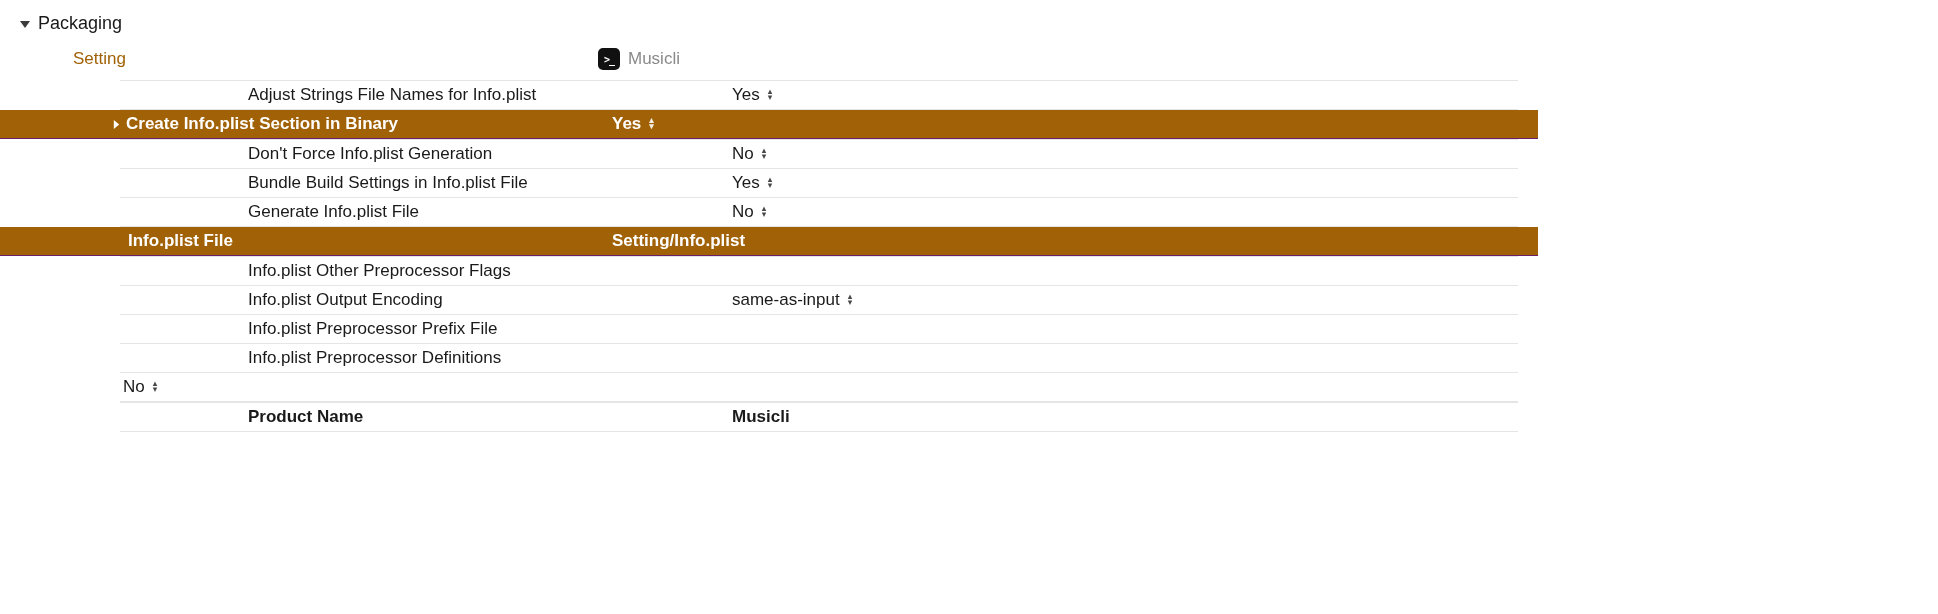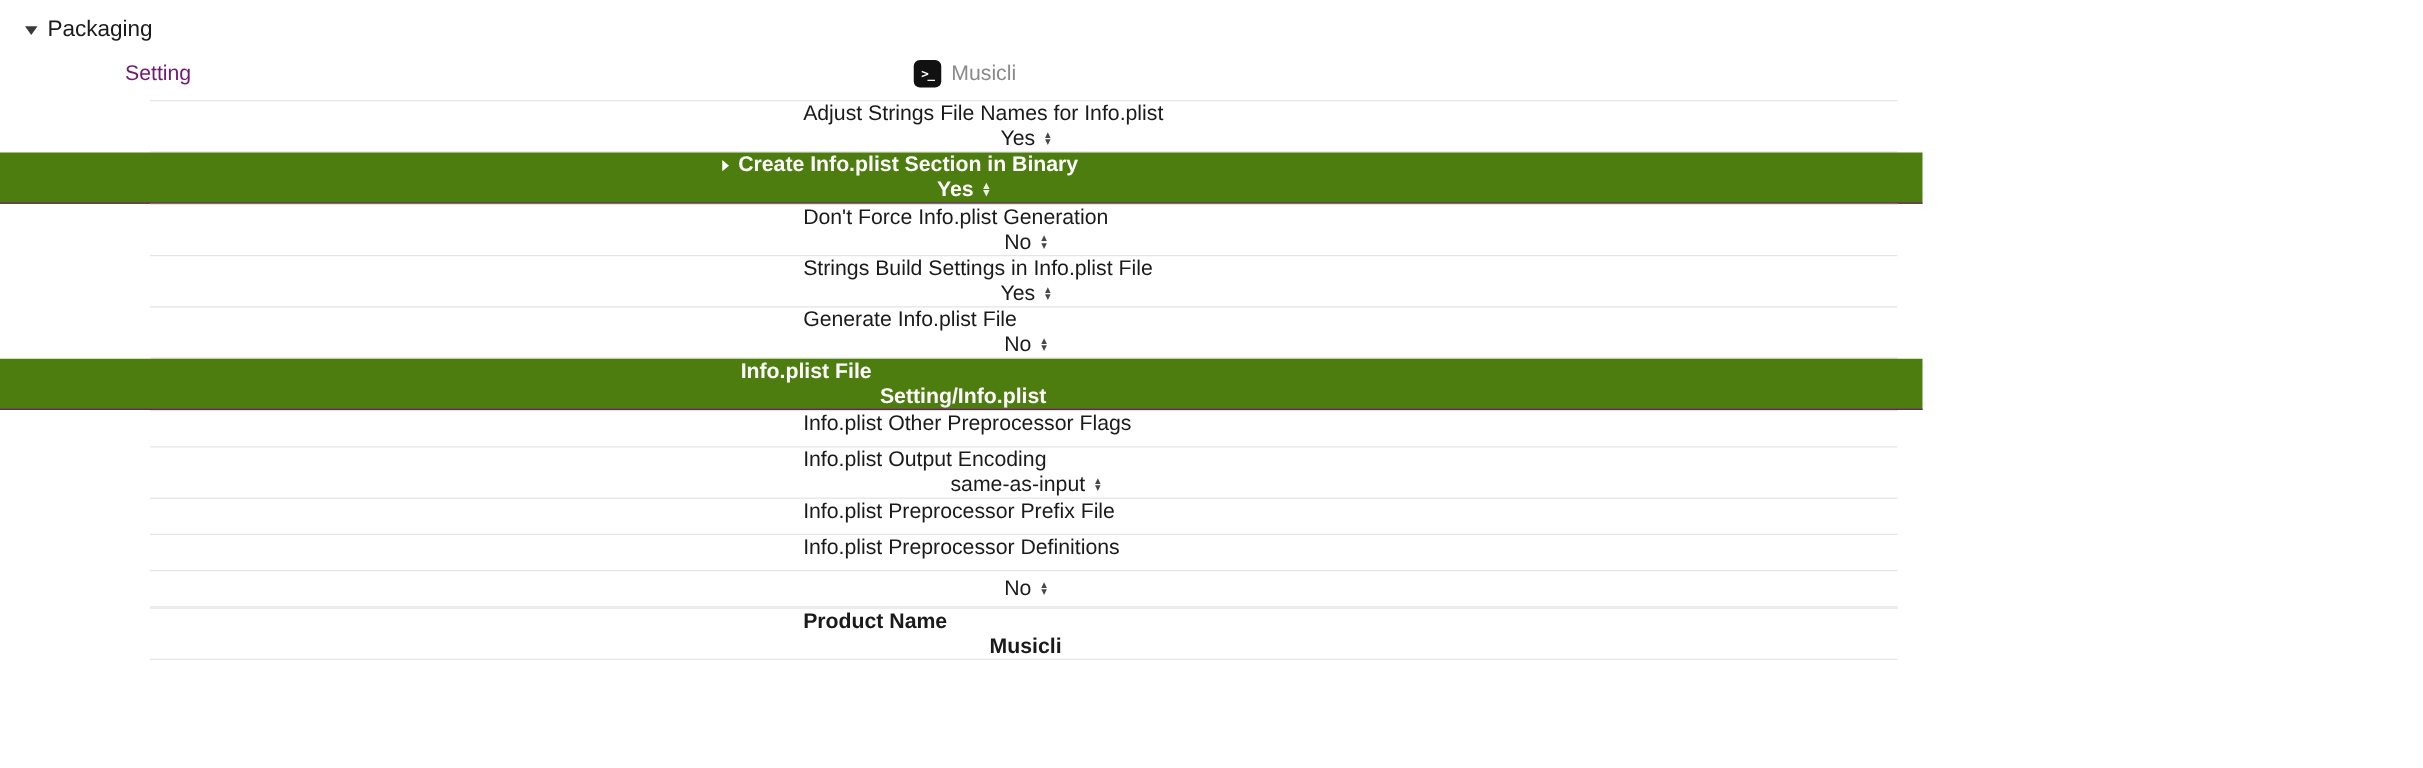--- a/index.html
+++ b/index.html
@@ -25,23 +25,23 @@
     width: 14px; height: 14px;
     display: inline-flex; align-items: center; justify-content: center;
   }
   .disclosure svg { width: 12px; height: 12px; fill: #3a3a3a; }
   .header-row {
     display: flex;
     align-items: center;
     padding: 8px 0 10px 0;
   }
   .col-setting-header {
-    width: 731px;
-    padding-left: 100px;
-    color: #701a75;
+    width: 598px;
+    padding-left: 73px;
+    color: #a16207;
     font-size: 17px;
   }
   .col-target-header {
     display: flex;
     align-items: center;
     gap: 8px;
     color: #8a8a8a;
     font-size: 17px;
   }
   .target-icon {
@@ -59,21 +59,20 @@
     border-top: 1px solid #e5e5e5;
     margin-left: 120px;
     margin-right: 20px;
   }
   .row {
     display: flex;
     align-items: center;
     min-height: 29px;
     border-bottom: 1px solid #e5e5e5;
     font-size: 17px;
-    flex-direction: column;
   }
   .col-setting {
     width: 609px;
     padding-left: 128px;
     display: flex;
     align-items: center;
     gap: 2px;
   }
   .col-value {
     display: flex;
@@ -86,21 +85,21 @@
   .stepper {
     display: inline-flex;
     flex-direction: column;
     line-height: 5px;
     font-size: 9px;
     opacity: 0.8;
     margin-left: 2px;
   }
   .stepper span { height: 6px; }
   .highlight {
-    background: #4d7c0f;
+    background: #a16207;
     color: #fff;
     font-weight: 700;
     border-bottom: 1px solid #6a1f6a;
   }
   .highlight .stepper { opacity: 0.9; }
   .bold { font-weight: 700; }
   .redacted {
     display: inline-flex;
     gap: 6px;
     filter: blur(0.3px);
@@ -186,21 +185,21 @@
             <div class="col-value">
               <span class="">No</span>
               <span class="stepper">
                 <span>▴</span>
                 <span>▾</span>
               </span>
             </div>
           </div>
           <div class="row">
             <div class="col-setting">
-              <span class="setting-label">Strings Build Settings in Info.plist File</span>
+              <span class="setting-label">Bundle Build Settings in Info.plist File</span>
             </div>
             <div class="col-value">
               <span class="">Yes</span>
               <span class="stepper">
                 <span>▴</span>
                 <span>▾</span>
               </span>
             </div>
           </div>
           <div class="row">

